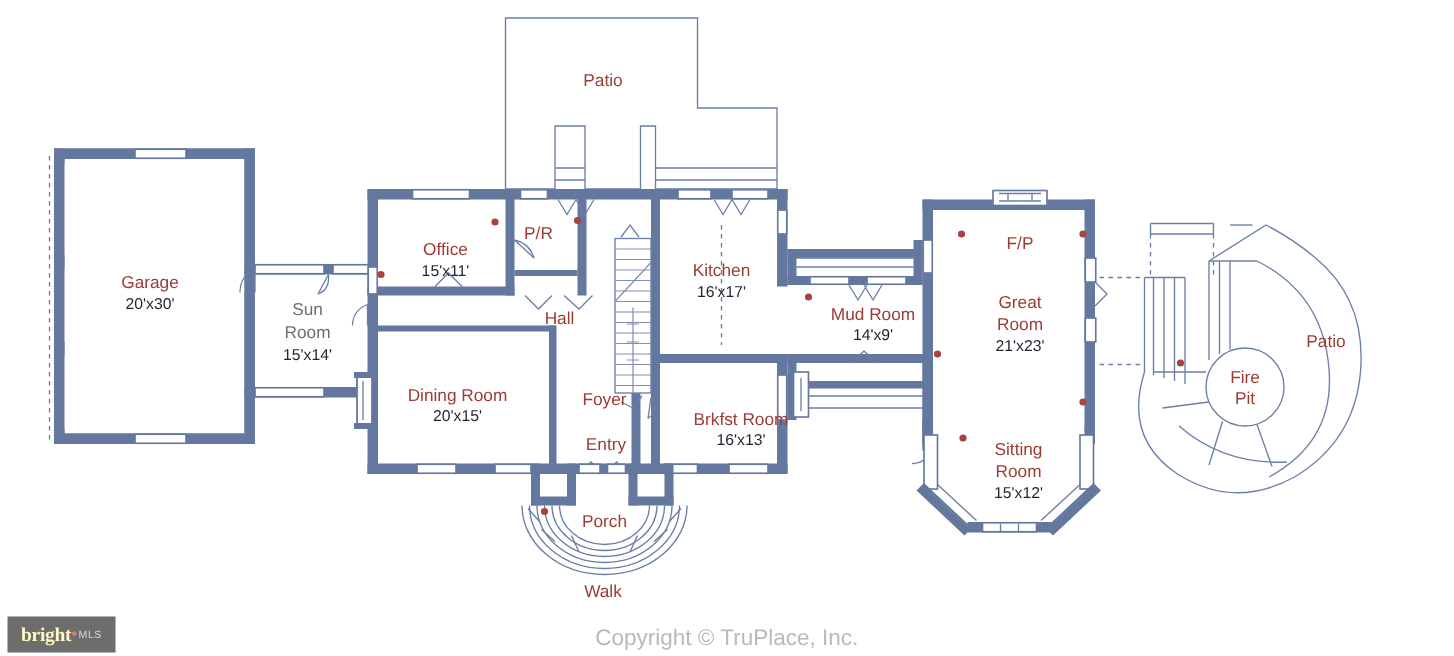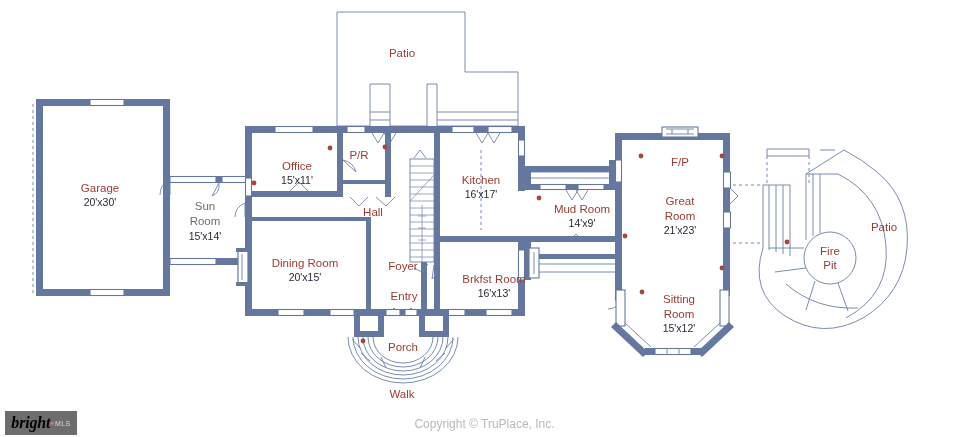--- a/index.html
+++ b/index.html
@@ -11,25 +11,25 @@
   .rm-dim{font-family:"Liberation Sans",sans-serif;font-size:10.5px;fill:#1f2430;text-anchor:middle;dominant-baseline:middle;}
   .wall{fill:#64789f;}
   .thinline{stroke:#6b7fa6;stroke-width:.9;fill:none;}
   .thinline2{stroke:#7d8fb4;stroke-width:.8;fill:none;}
   .dash{stroke:#6b7fa6;stroke-width:.9;fill:none;stroke-dasharray:3 3;}
   .winbox{fill:#ffffff;stroke:#64789f;stroke-width:1.1;}
   .dot{fill:#a8443c;}
   .swing{stroke:#6b7fa6;stroke-width:.85;fill:none;}
   #brand-logo{position:absolute;left:5px;top:411px;width:72px;height:24px;background:#6d6d6d;
      display:flex;align-items:center;justify-content:center;}
-  #brand-logo .bt{font-family:"Liberation Serif",serif;font-weight:bold;font-size:16px;color:#000000;letter-spacing:-.2px;font-style:italic;}
+  #brand-logo .bt{font-family:"Liberation Serif",serif;font-weight:bold;font-size:13px;color:#fef9c3;letter-spacing:-.2px;}
   #brand-logo .bd{color:#d4796d;font-size:11px;font-weight:bold;}
   #brand-logo .bm{font-family:"Liberation Sans",sans-serif;font-size:7px;color:#d8d8d8;margin-left:1px;letter-spacing:.4px;}
   #copyright{position:absolute;left:0;top:417px;width:969px;text-align:center;
-     font-family:"Liberation Sans",sans-serif;font-size:12px;color:#b9b9b9;}
+     font-family:"Liberation Sans",sans-serif;font-size:15px;color:#b9b9b9;}
 </style>
 </head>
 <body>
 
 <div id="plan-root">
 
   <svg id="floorplan" viewBox="0 0 969 437">
 
     <g>
       <path class="thinline" d="M337,12 L465,12 L465,72 L518,72 L518,126 L437,126 L437,84 L427,84 L427,126 L390,126 L390,84 L370,84 L370,126 L337,126 Z"></path>

